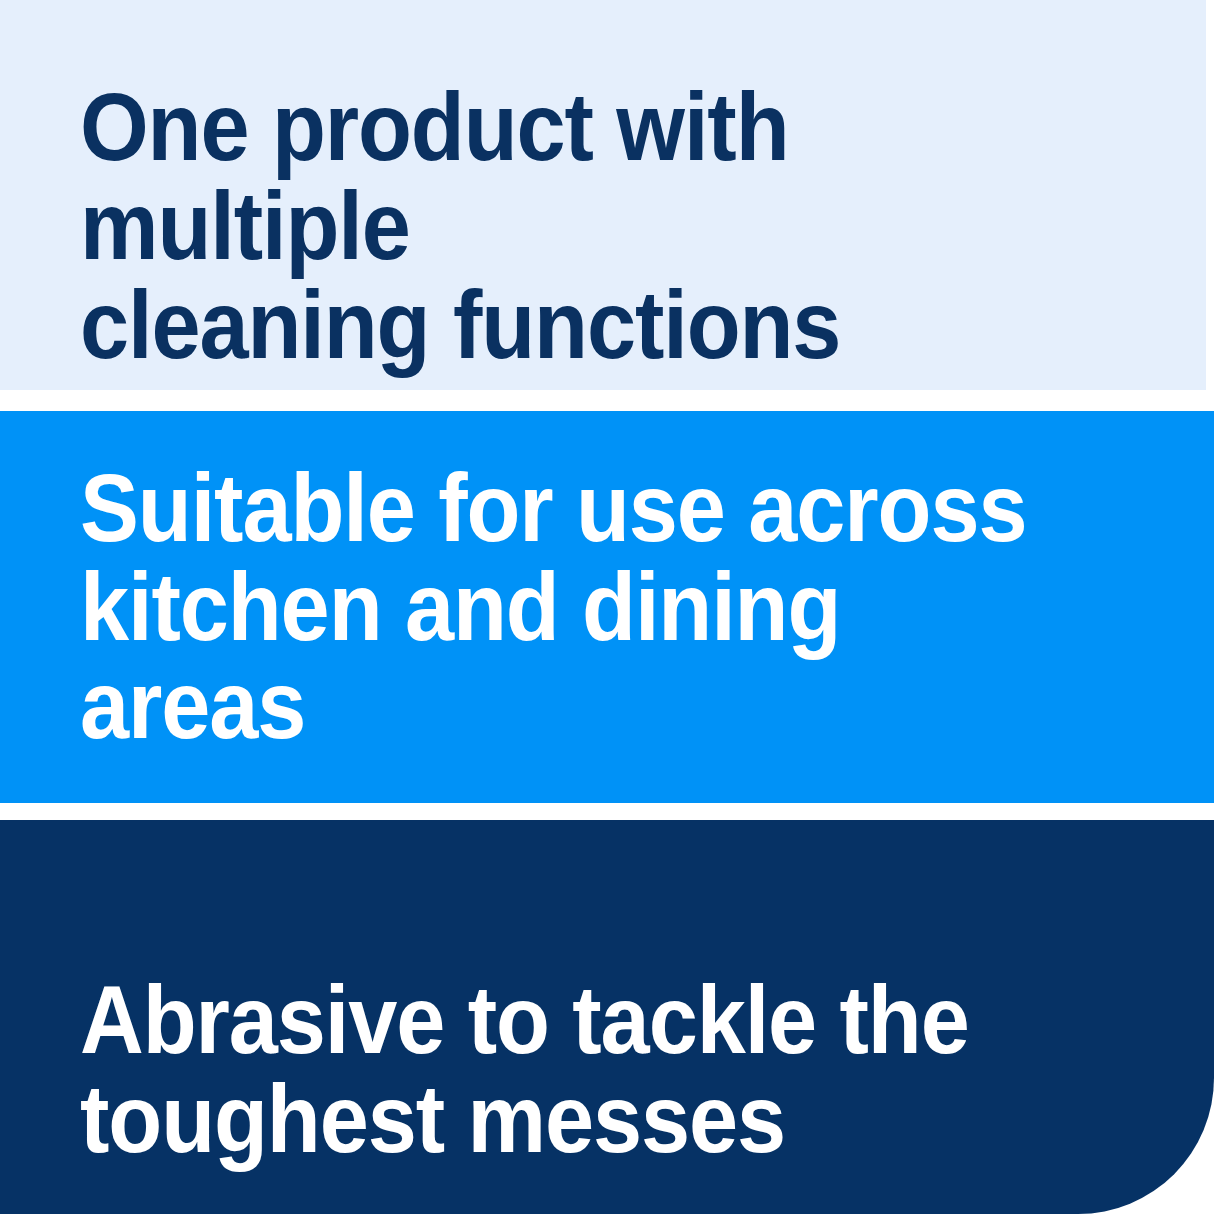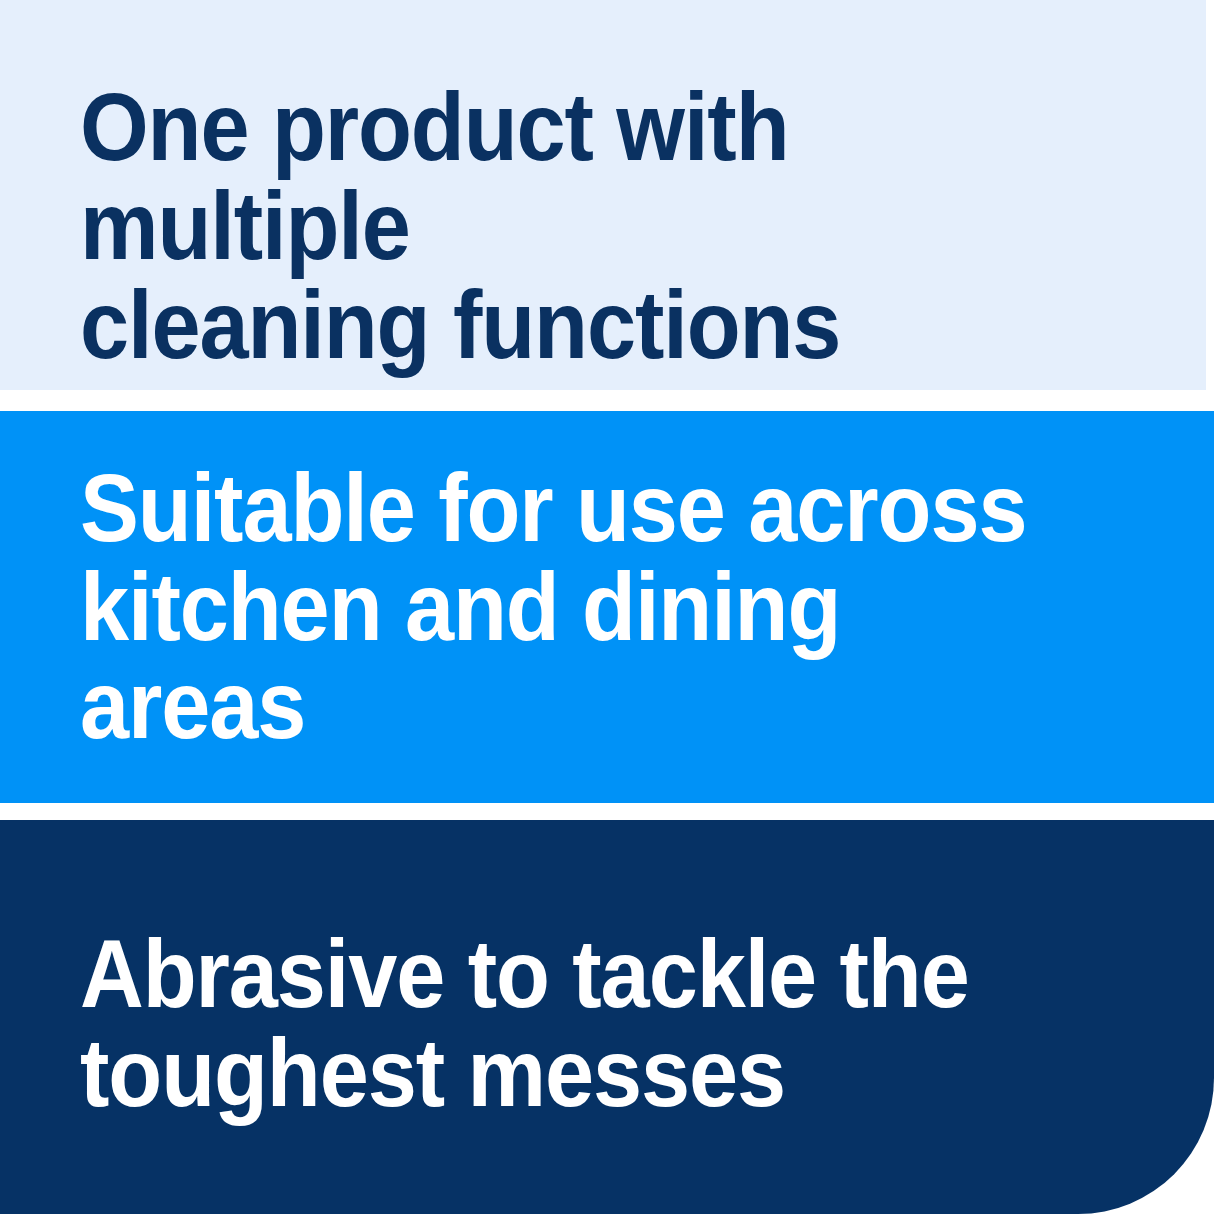--- a/index.html
+++ b/index.html
@@ -72,21 +72,21 @@
 
   
   #panel-benefit-3 {
     top: 820px;
     width: 1214px;
     height: 394px;
     background: #063265;
     border-bottom-right-radius: 136px;
     padding-left: 80px;
     padding-right: 40px;
-    align-items: flex-start;
+    align-items: center;
     padding-top: 105px;
   }
   #panel-benefit-3 .panel-text {
     color: #ffffff;
   }
 </style>
 </head>
 <body>
 
 <div class="stack">

